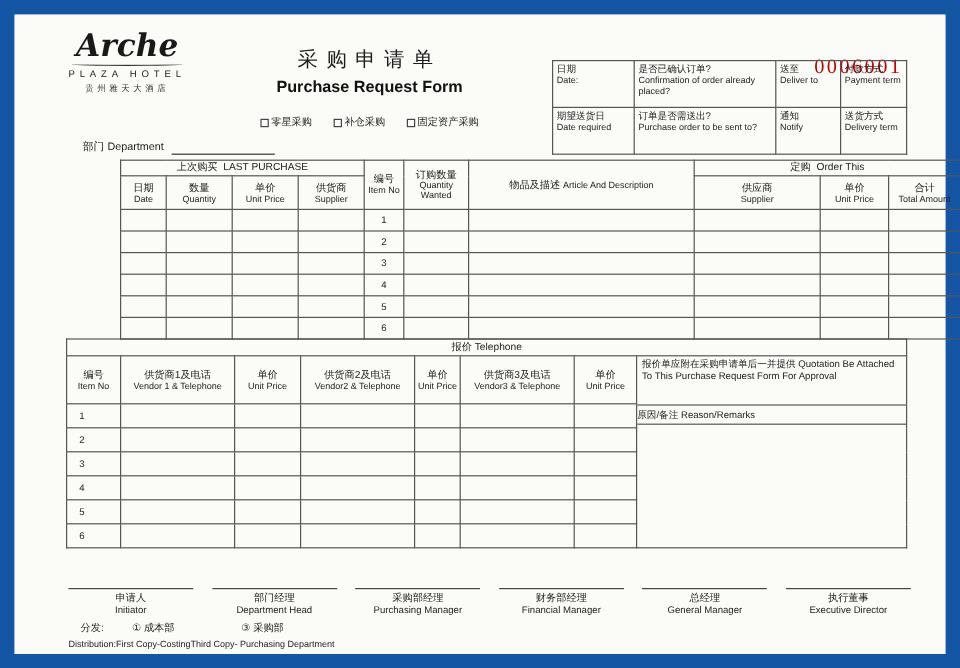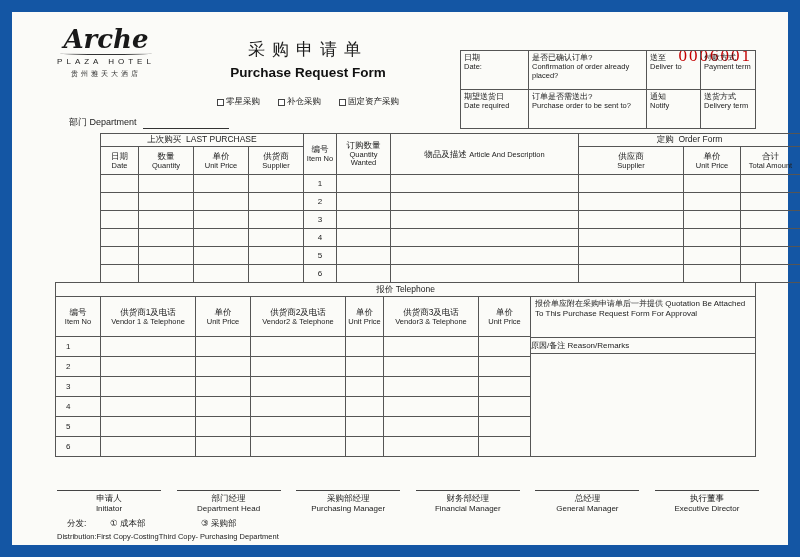--- a/index.html
+++ b/index.html
@@ -179,21 +179,21 @@
         <td colspan="4"><span class="inline-head">上次购买</span>&nbsp;&nbsp;<span class="inline-head">LAST PURCHASE</span></td>
         <td rowspan="2">
               <div class="cn">编号</div>
               <div class="en">Item No</div>
             </td>
         <td rowspan="2">
               <div class="cn">订购数量</div>
               <div class="en">Quantity Wanted</div>
             </td>
         <td rowspan="2"><span class="cn">物品及描述</span> <span class="en">Article And Description</span></td>
-        <td colspan="3"><span class="inline-head">定购</span>&nbsp;&nbsp;<span class="inline-head">Order Form</span></td>
+        <td colspan="3"><span class="inline-head">定购</span>&nbsp;&nbsp;<span class="inline-head">Order This</span></td>
       </tr>
       <tr class="colhead">
         <td>
               <div class="cn">日期</div>
               <div class="en">Date</div>
             </td>
         <td>
               <div class="cn">数量</div>
               <div class="en">Quantity</div>
             </td>

